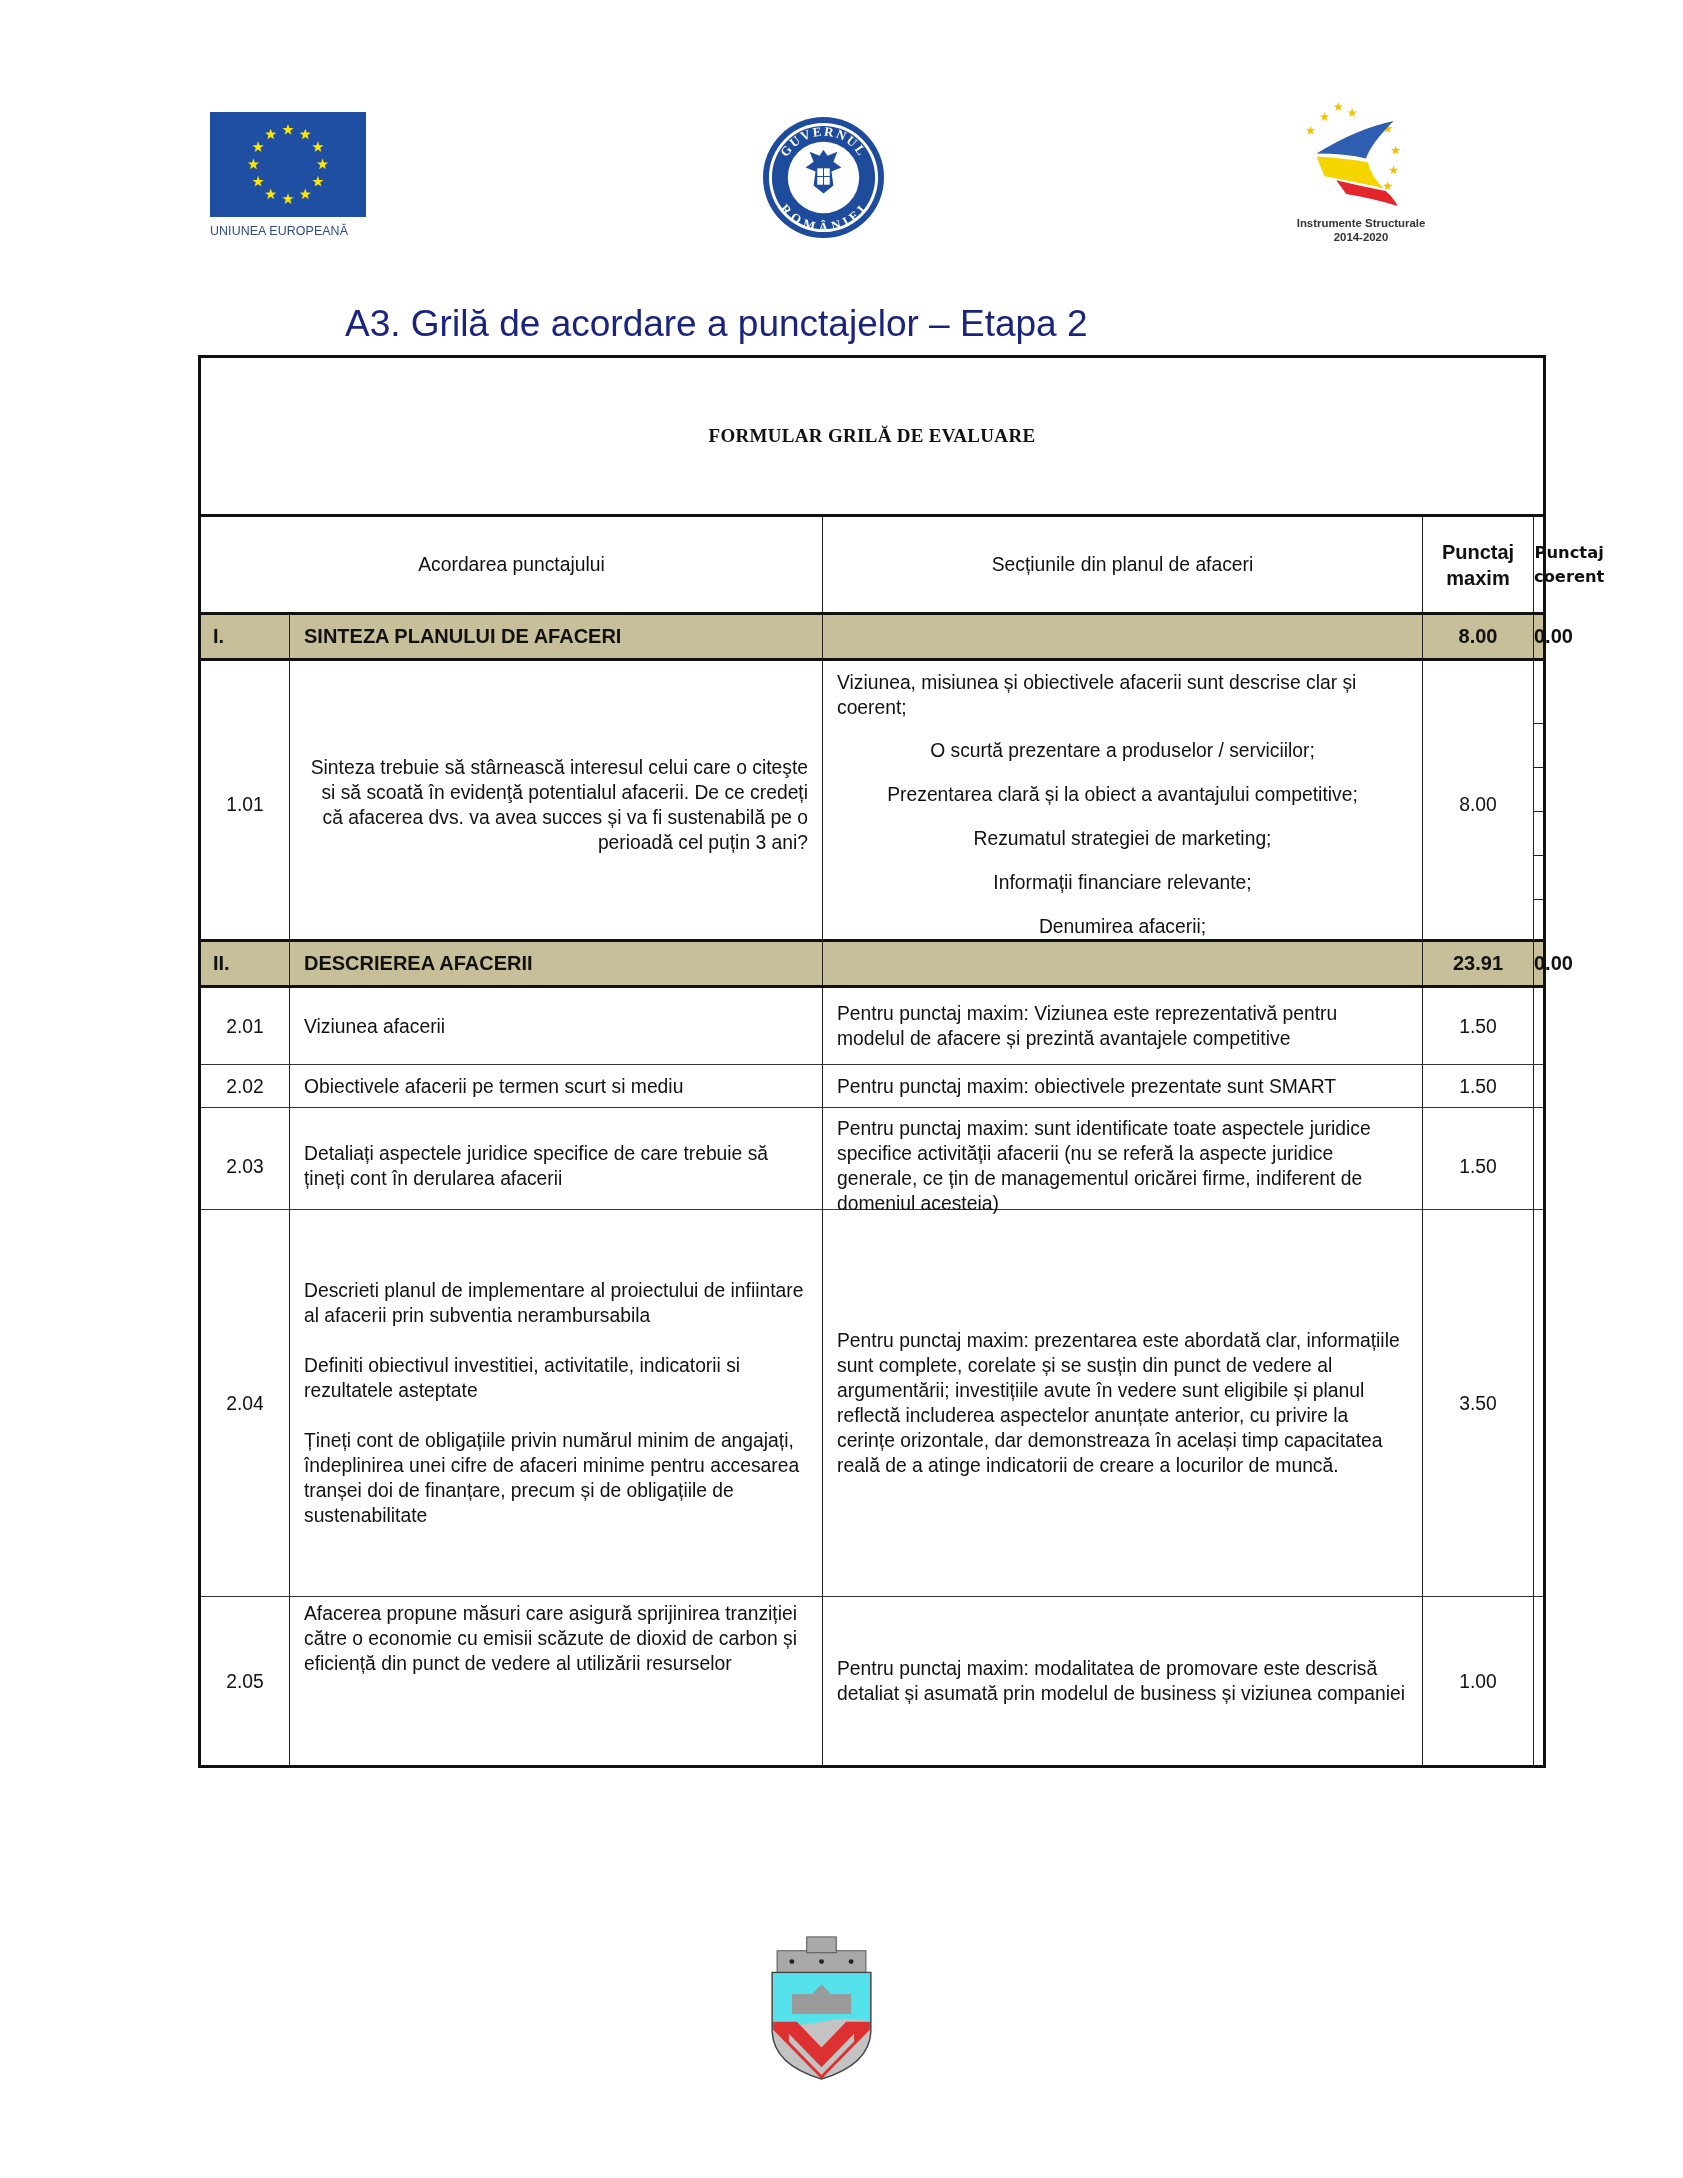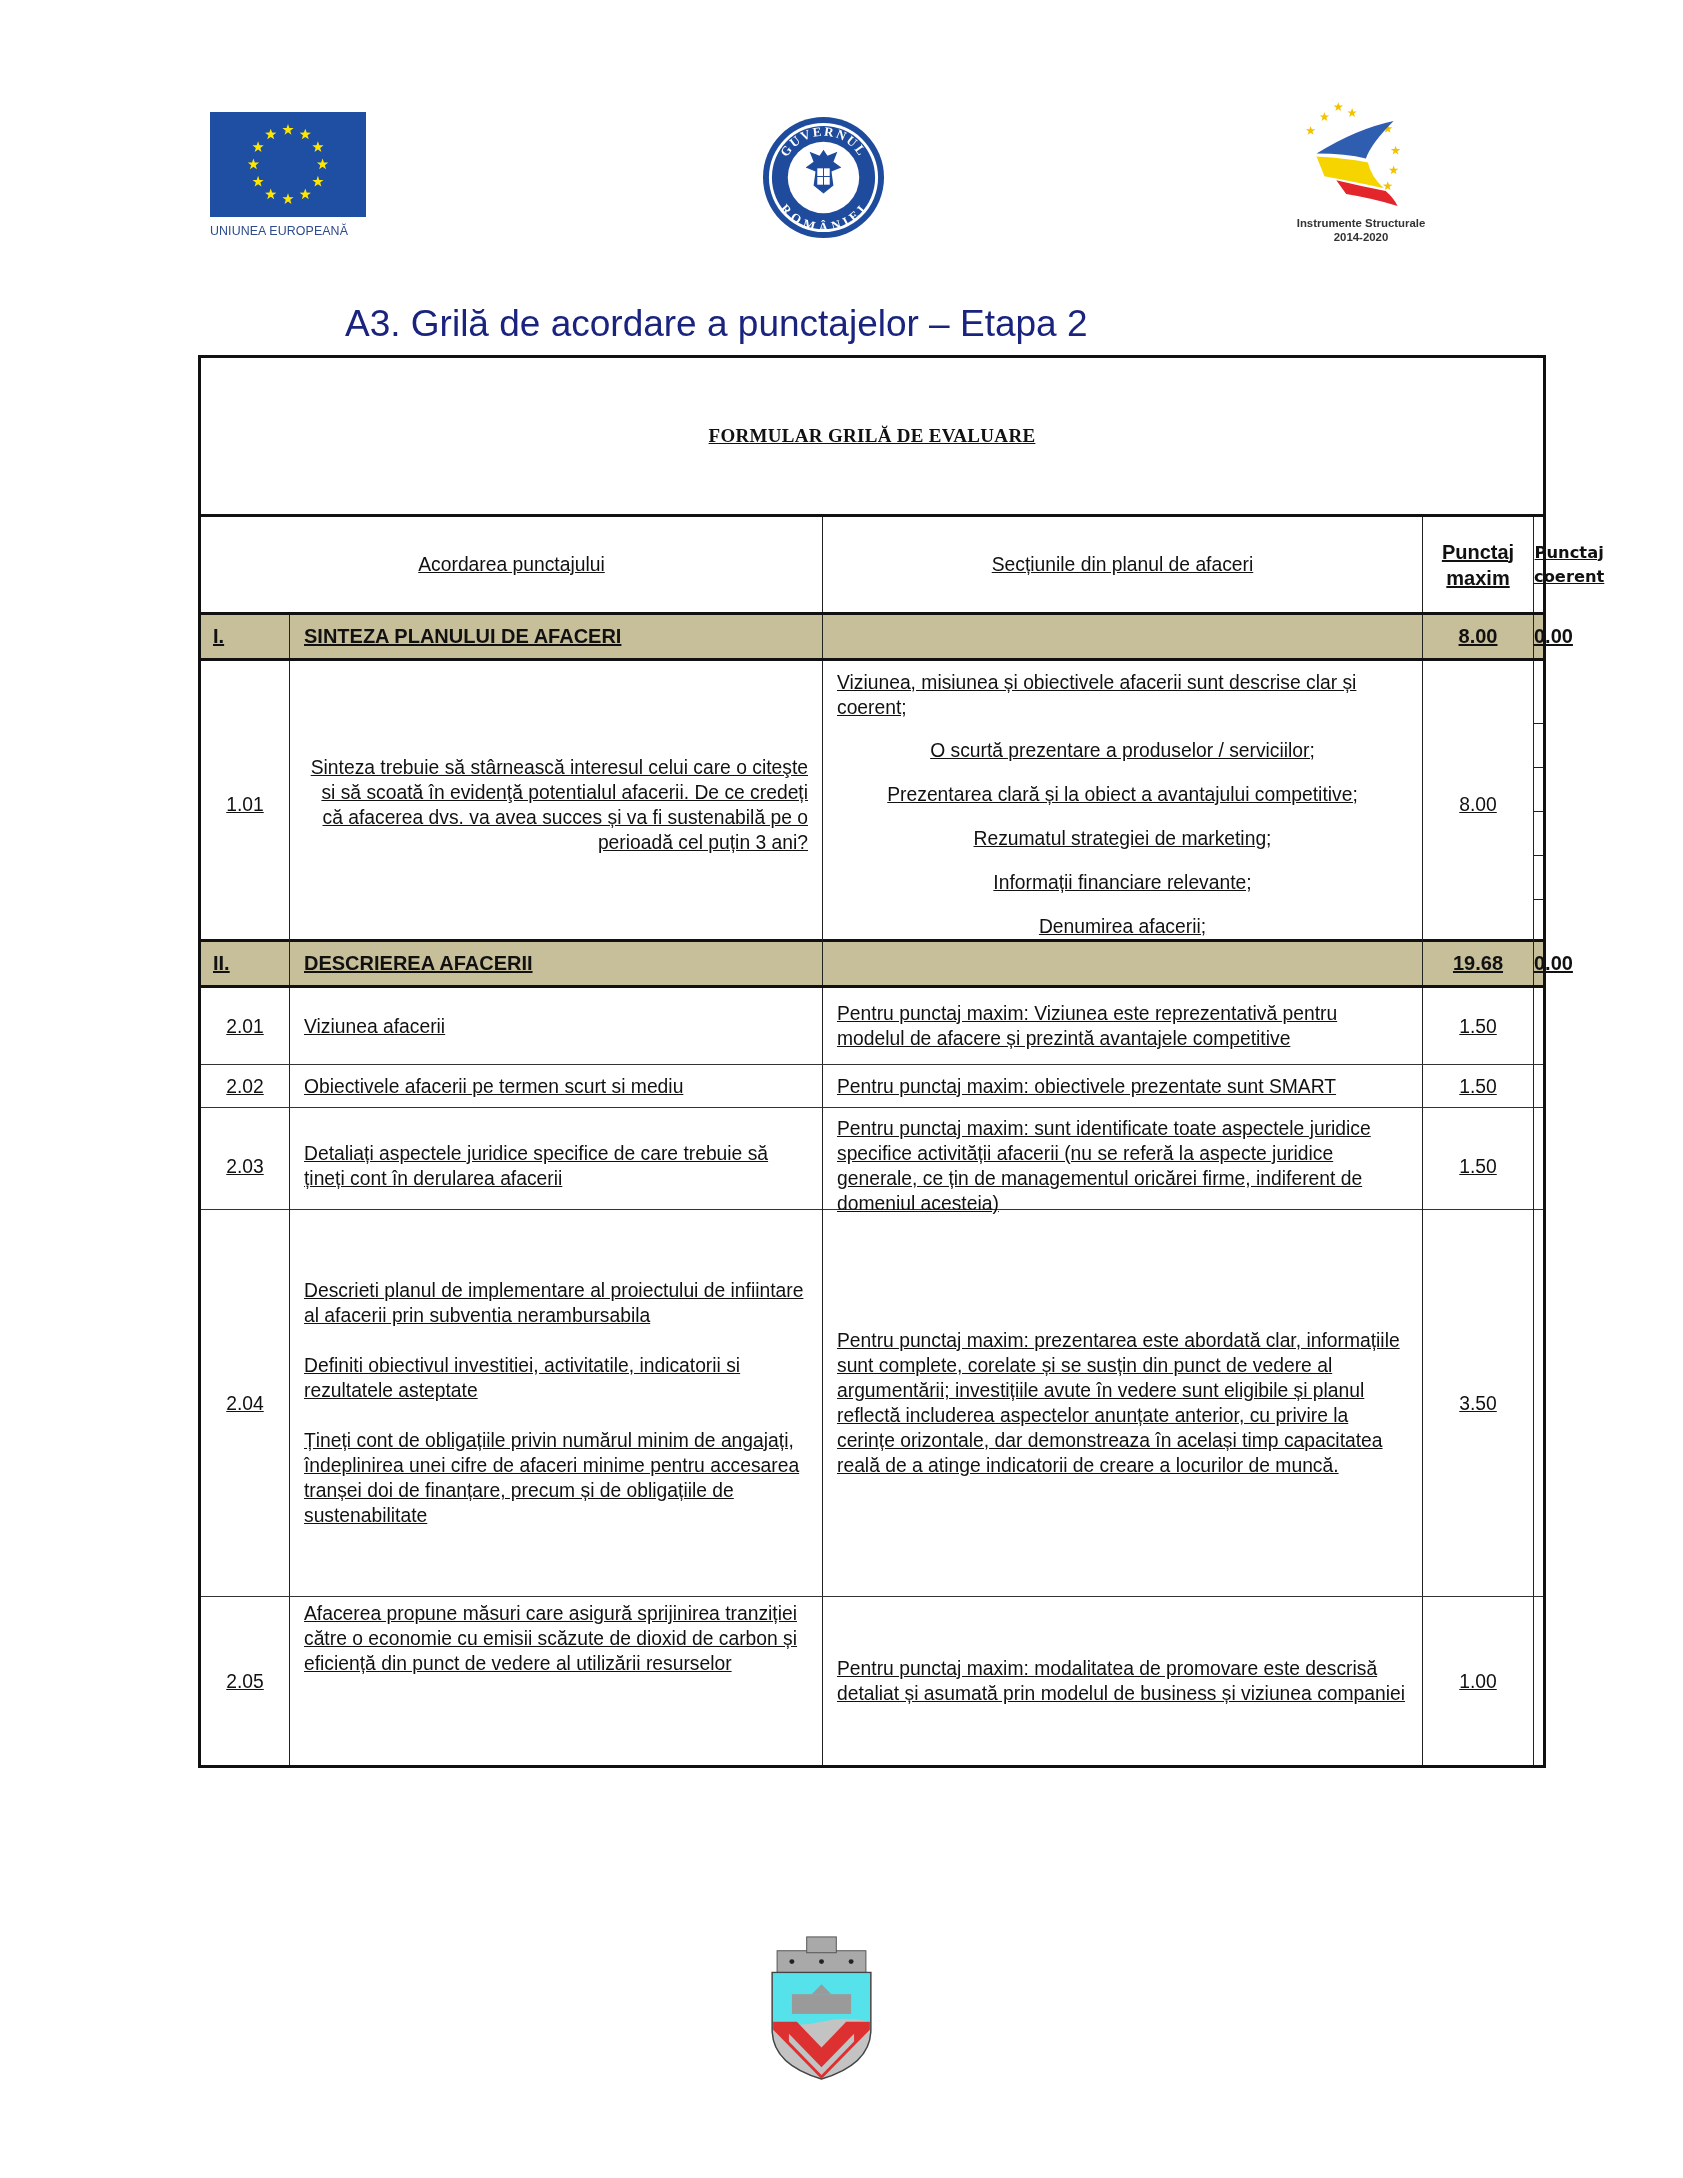--- a/index.html
+++ b/index.html
@@ -10,21 +10,21 @@
   .logo-eu { position: absolute; left: 210px; top: 112px; width: 158px; }
   .logo-eu .flag { width: 156px; height: 105px; background: #1f4fa3; position: relative; }
   .logo-eu .label { font-size: 12.4px; color: #2c4a8c; margin-top: 7px; letter-spacing: 0.1px; white-space: nowrap; }
   .logo-gov { position: absolute; left: 760px; top: 114px; width: 127px; height: 127px; }
   .logo-is { position: absolute; left: 1277px; top: 99px; width: 168px; height: 149px; }
   .logo-is .label { position: absolute; left: 0; top: 117px; width: 168px; text-align: center; font-size: 11.4px; font-weight: bold; color: #333; line-height: 14px; }
 
   .doc-title { position: absolute; left: 345px; top: 303px; font-size: 37px; color: #1a237e; white-space: nowrap; }
 
   
-  .grid { position: absolute; left: 198px; top: 355px; width: 1348px; border: 3px solid #111; text-decoration: underline; }
+  .grid { position: absolute; left: 198px; top: 355px; width: 1348px; border: 3px solid #111; }
   .form-head { height: 159px; border-bottom: 3px solid #111; display: flex; align-items: center; justify-content: center; }
   .form-head span { font-family: "Liberation Serif", serif; font-weight: bold; font-size: 19px; letter-spacing: 0.3px; }
 
   .row { display: grid; grid-template-columns: 89px 533px 600px 111px 1fr; border-bottom: 1.5px solid #333; }
   .row > div { border-right: 1.5px solid #222; display: flex; align-items: center; font-size: 19.3px; line-height: 25px; }
   .row > div:last-child { border-right: none; }
   .c-num { justify-content: center; }
   .c-txt { padding: 8px 14px; }
   .c-val { justify-content: center; }
 
@@ -169,21 +169,21 @@
       <div class="cell"></div>
       <div class="cell"></div>
       <div class="cell"></div>
     </div>
   </div>
 
   <div class="row section">
     <div class="c-num">II.</div>
     <div class="c-txt">DESCRIEREA AFACERII</div>
     <div></div>
-    <div class="c-val">19.68</div>
+    <div class="c-val">23.91</div>
     <div class="c-val">0.00</div>
   </div>
 
   <div class="row r201">
     <div class="c-num">2.01</div>
     <div class="c-txt">Viziunea afacerii</div>
     <div class="c-txt">Pentru punctaj maxim: Viziunea este reprezentativă pentru modelul de afacere și prezintă avantajele competitive</div>
     <div class="c-val">1.50</div>
     <div></div>
   </div>

